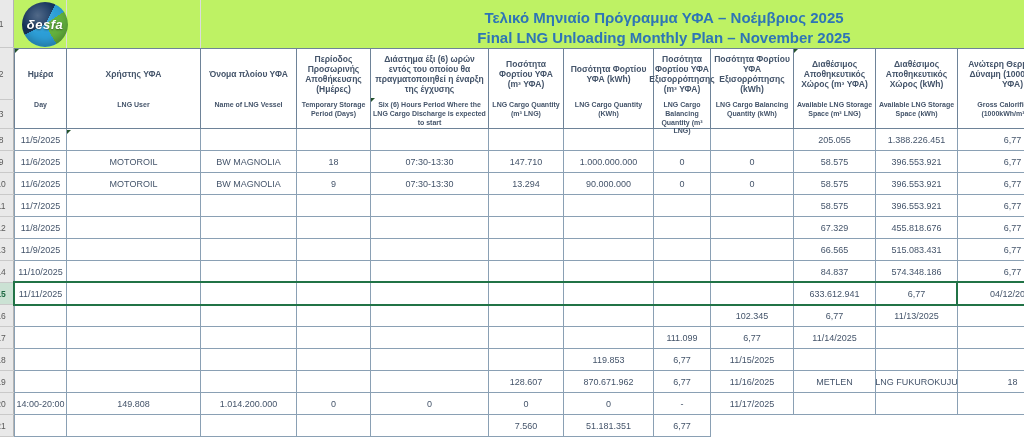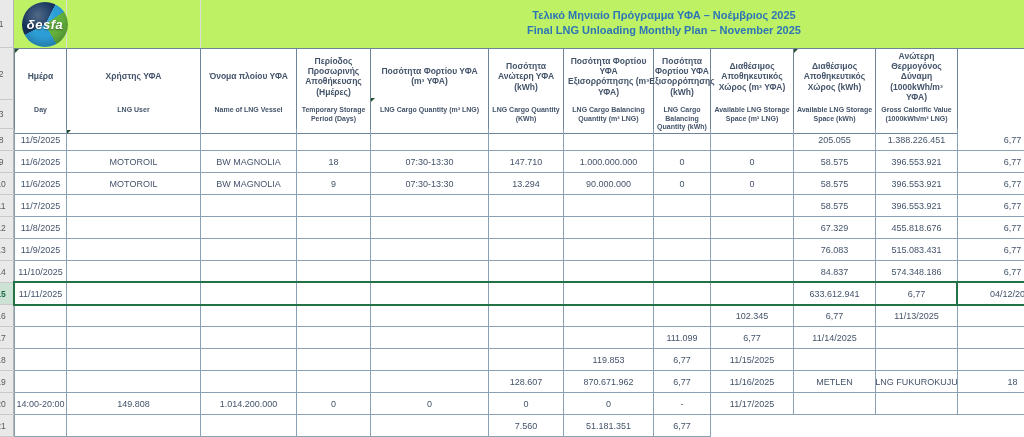--- a/index.html
+++ b/index.html
@@ -20,21 +20,21 @@
   .vline { position:absolute; top:0; height:48px; width:1px; background:#DCDCDC; }
   .logo { position:absolute; left:8px; top:2px; width:46px; height:45px; border-radius:50%;
     background:
       radial-gradient(circle at 34% 30%, rgba(255,255,255,.25), rgba(255,255,255,0) 40%),
       conic-gradient(from 200deg, #2D9FD8 0 12%, #173760 12% 52%, #2D9FD8 52% 60%, #64B23E 60% 86%, #2D9FD8 86% 100%);
     display:flex; align-items:center; justify-content:center;
     box-shadow:inset 0 -4px 8px rgba(0,0,0,.25); }
   .logo span { color:#fff; font-weight:bold; font-style:italic; font-size:13px;
     text-shadow:0 1px 2px rgba(0,0,0,.5); letter-spacing:.5px; }
   .title { position:absolute; left:300px; top:8px; width:700px; text-align:center;
-    color:#2E75B6; font-weight:bold; font-size:11px; line-height:1.35; }
+    color:#2E75B6; font-weight:bold; font-size:15px; line-height:1.35; }
 
   
   .thead { position:absolute; left:14px; top:48px; width:1053px; height:81px;
     display:grid; grid-template-columns:52px 134px 96px 74px 118px 75px 90px 57px 83px 82px 82px 110px;
     border-left:1px solid #6E8398; border-top:1px solid #6E8398; z-index:2; background:#fff; }
   .hcell { border-right:1px solid #6E8398; border-bottom:1px solid #6E8398;
     display:flex; flex-direction:column; color:#44546A; position:relative; }
   .h-el { flex:1; display:flex; align-items:center; justify-content:center; text-align:center;
     font-size:8.5px; font-weight:bold; line-height:1.2; padding:2px 3px; }
   .h-en { height:29px; display:flex; align-items:flex-start; justify-content:center; text-align:center;
@@ -106,25 +106,29 @@
       </div>
       <div class="hcell">
         <div class="h-el">Όνομα πλοίου ΥΦΑ</div>
         <div class="h-en">Name of LNG Vessel</div>
       </div>
       <div class="hcell">
         <div class="h-el">Περίοδος Προσωρινής Αποθήκευσης (Ημέρες)</div>
         <div class="h-en">Temporary Storage Period (Days)</div>
       </div>
       <div class="hcell">
+        <div class="h-el">Διάστημα έξι (6) ωρών εντός του οποίου θα πραγματοποιηθεί η έναρξη της έγχυσης</div>
+        <div class="h-en">Six (6) Hours Period Where the LNG Cargo Discharge is expected to start</div>
+      </div>
+      <div class="hcell">
         <div class="h-el">Ποσότητα Φορτίου ΥΦΑ (m³ ΥΦΑ)</div>
         <div class="h-en">LNG Cargo Quantity (m³ LNG)</div>
       </div>
       <div class="hcell">
-        <div class="h-el">Ποσότητα Ανώτερη ΥΦΑ (kWh)</div>
+        <div class="h-el">Ποσότητα Φορτίου ΥΦΑ (kWh)</div>
         <div class="h-en">LNG Cargo Quantity (KWh)</div>
       </div>
       <div class="hcell">
         <div class="h-el">Ποσότητα Φορτίου ΥΦΑ Εξισορρόπησης (m³ ΥΦΑ)</div>
         <div class="h-en">LNG Cargo Balancing Quantity (m³ LNG)</div>
       </div>
       <div class="hcell">
         <div class="h-el">Ποσότητα Φορτίου ΥΦΑ Εξισορρόπησης (kWh)</div>
         <div class="h-en">LNG Cargo Balancing Quantity (kWh)</div>
       </div>
@@ -205,21 +209,21 @@
       <div class="cell">6,77</div>
       <div class="cell">11/9/2025</div>
       <div class="cell"></div>
       <div class="cell"></div>
       <div class="cell"></div>
       <div class="cell"></div>
       <div class="cell"></div>
       <div class="cell"></div>
       <div class="cell"></div>
       <div class="cell"></div>
-      <div class="cell">76.083</div>
+      <div class="cell">66.565</div>
       <div class="cell">515.083.431</div>
       <div class="cell">6,77</div>
       <div class="cell">11/10/2025</div>
       <div class="cell"></div>
       <div class="cell"></div>
       <div class="cell"></div>
       <div class="cell"></div>
       <div class="cell"></div>
       <div class="cell"></div>
       <div class="cell"></div>

